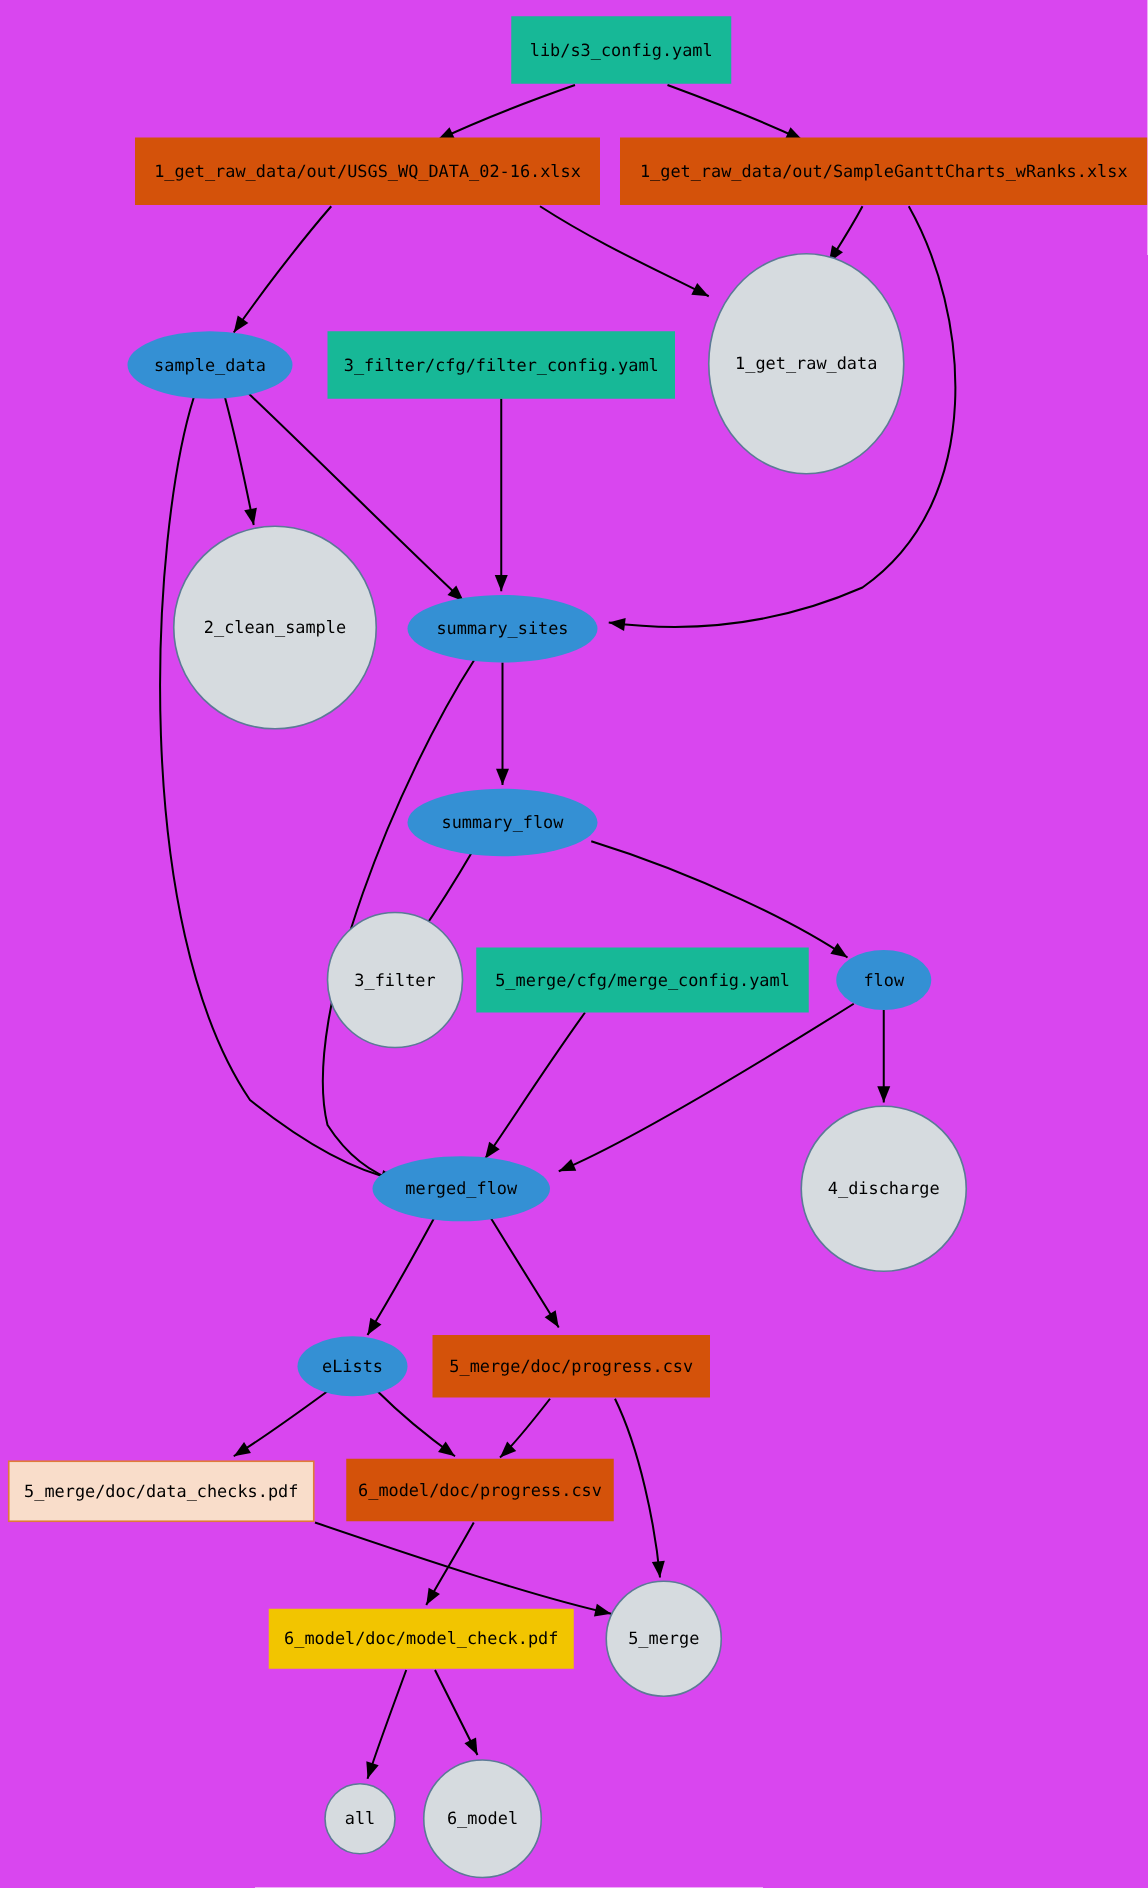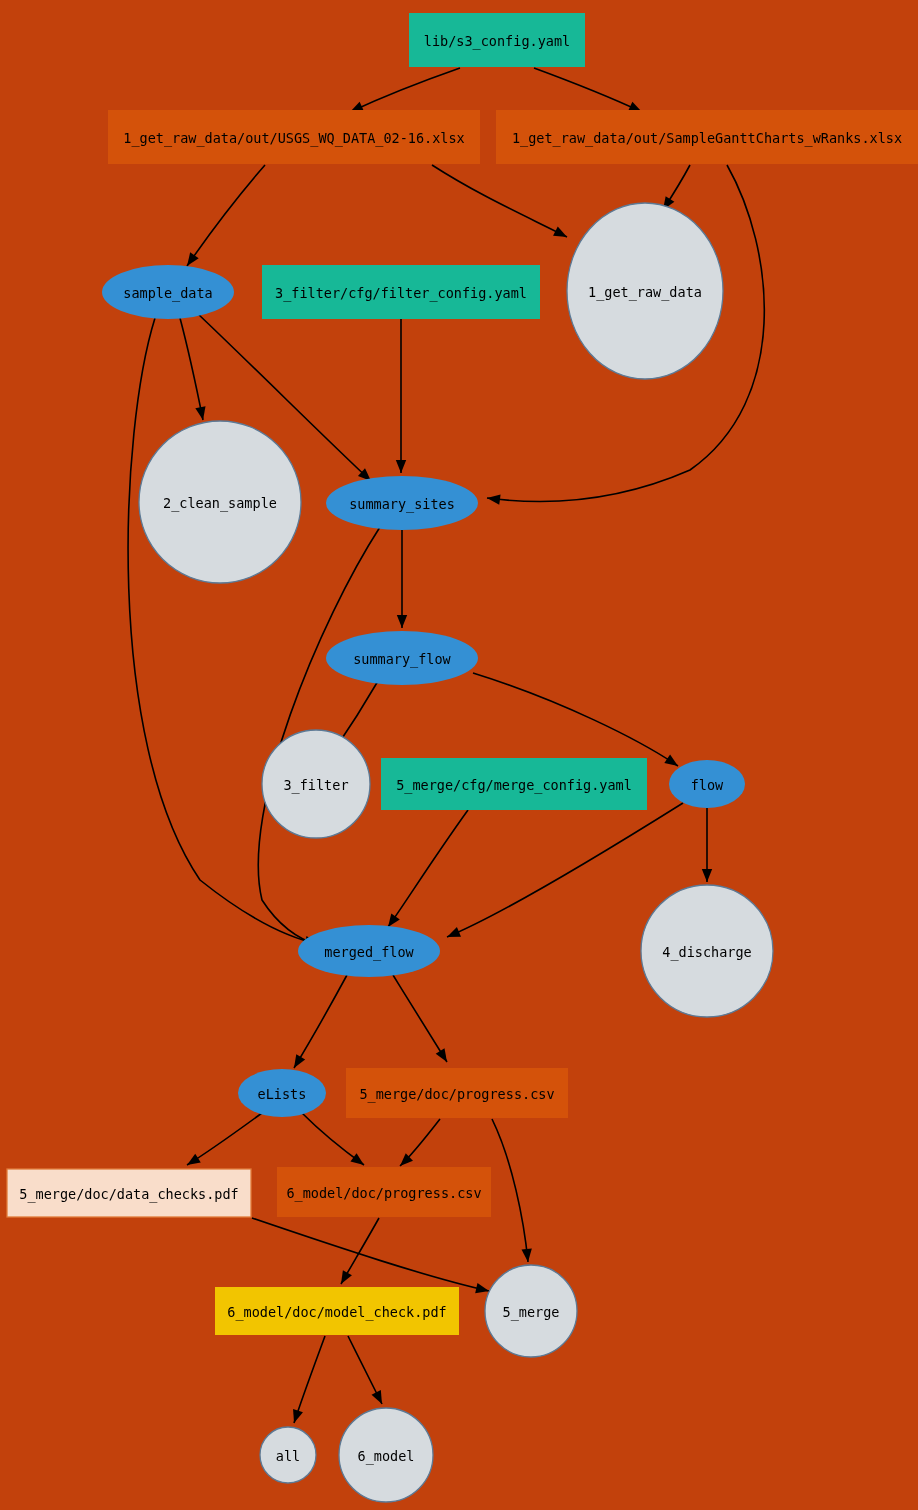--- a/index.html
+++ b/index.html
@@ -4,21 +4,21 @@
 <style>
   html, body {
     margin: 0;
     padding: 0;
     background: #ffffff;
   }
   #canvas-wrap {
     position: relative;
     width: 918px;
     height: 1510px;
-    background: #c2410c;
+    background: #d946ef;
     overflow: hidden;
   }
   svg#graph {
     display: block;
     width: 918px;
     height: 1510px;
     font-family: "DejaVu Sans Mono", "Liberation Mono", monospace;
   }
   .node-label {
     font-family: "DejaVu Sans Mono", "Liberation Mono", monospace;

